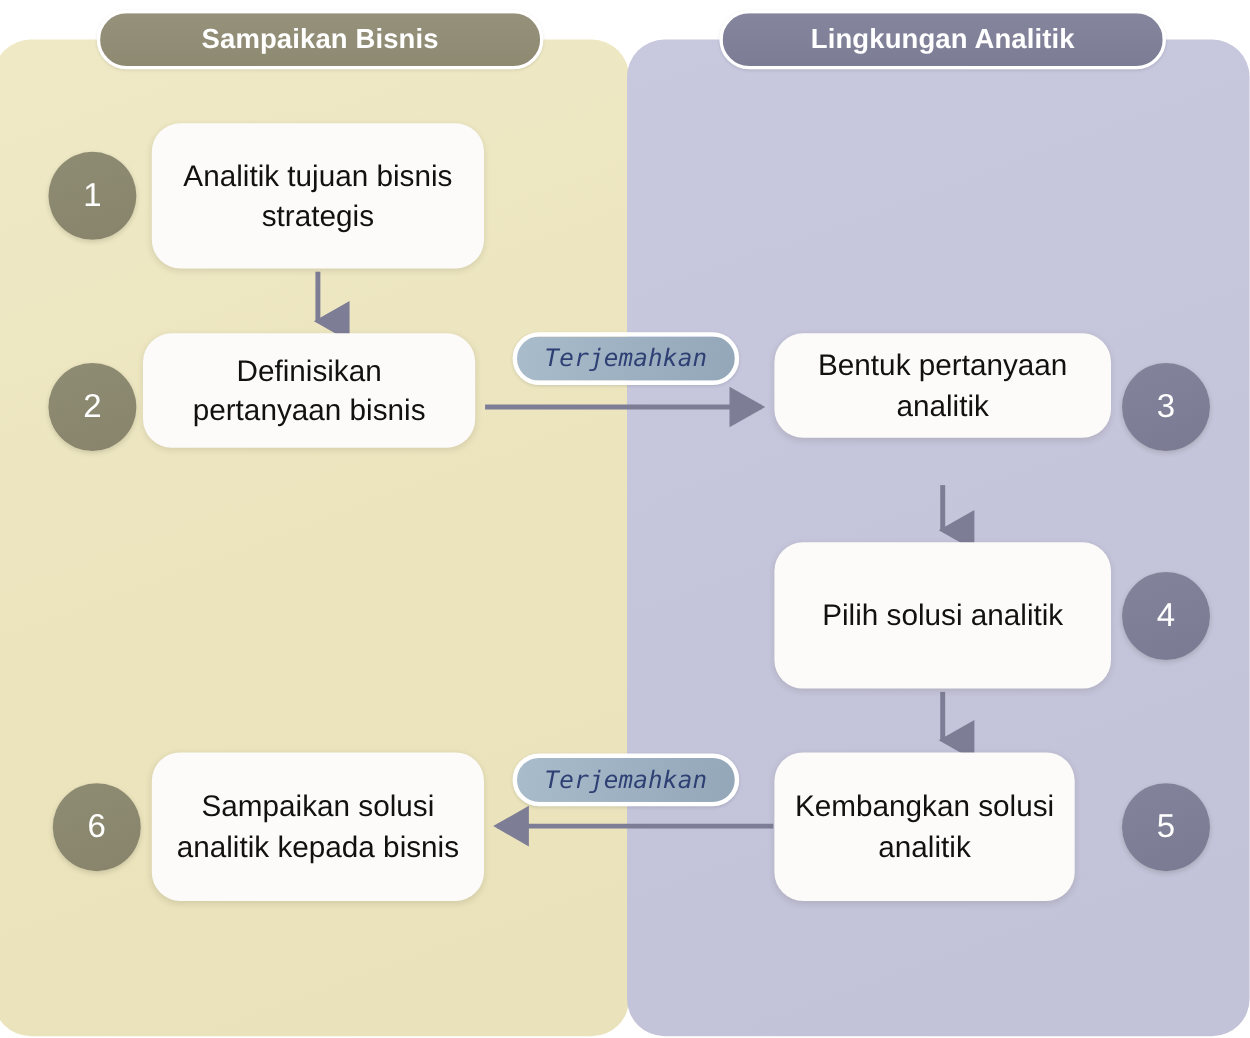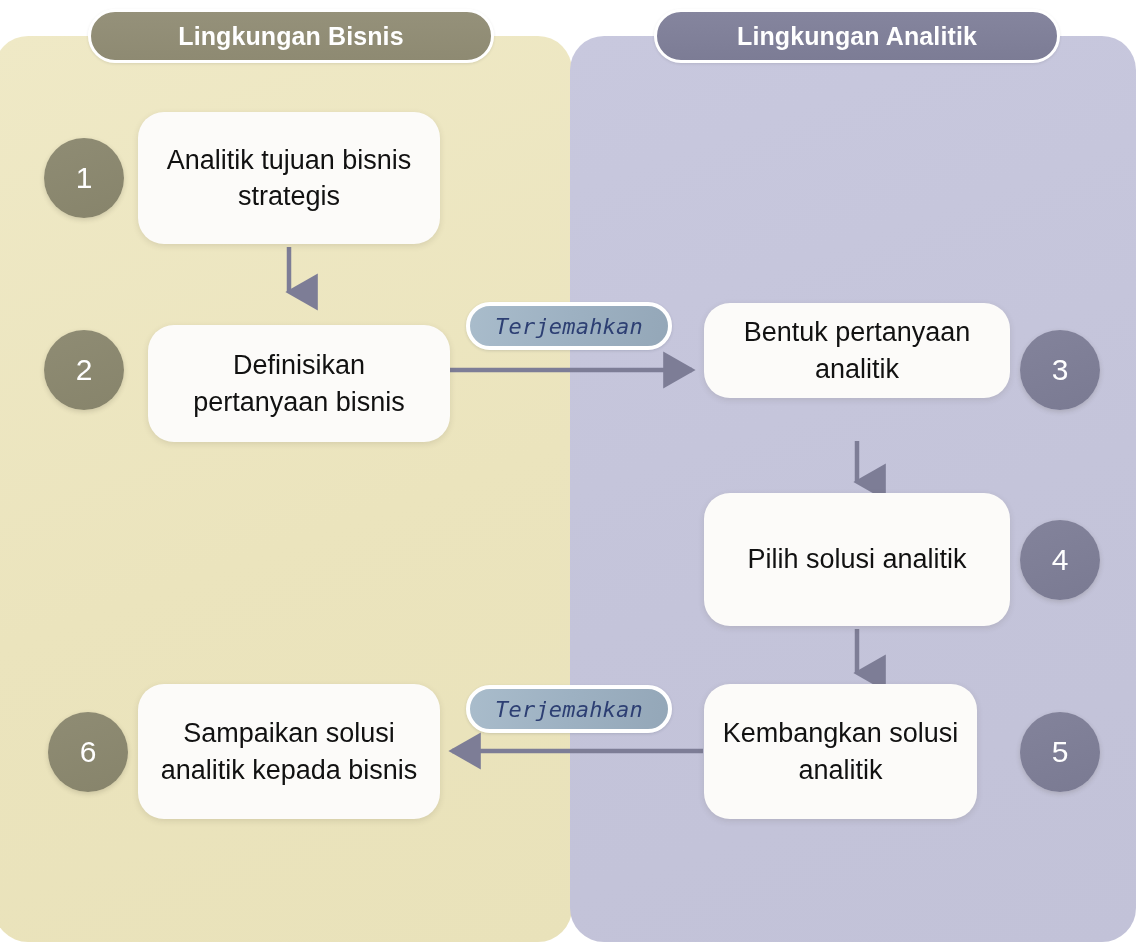--- a/index.html
+++ b/index.html
@@ -84,21 +84,21 @@
     text-align: center;
     color: #111111;
     font-size: 27px;
     line-height: 1.34;
     box-shadow: 0 2px 6px rgba(60,55,40,0.13);
     padding: 6px 18px;
     box-sizing: border-box;
   }
 
   #box-1 { left: 138px; top: 112px;  width: 302px; height: 132px; }
-  #box-2 { left: 148px; top: 303px;  width: 302px; height: 117px; margin-top: 22px; }
+  #box-2 { left: 130px; top: 303px;  width: 302px; height: 104px; }
   #box-3 { left: 704px; top: 303px;  width: 306px; height: 95px; }
   #box-4 { left: 704px; top: 493px;  width: 306px; height: 133px; }
   #box-5 { left: 704px; top: 684px;  width: 273px; height: 135px; }
   #box-6 { left: 138px; top: 684px;  width: 302px; height: 135px; }
 
   
   .step-circle {
     position: absolute;
     width: 80px;
     height: 80px;
@@ -227,19 +227,19 @@
   </div>
 
   <div class="translate-pill" id="translate-1">
     <span>Terjemahkan</span>
   </div>
   <div class="translate-pill" id="translate-2">
     <span>Terjemahkan</span>
   </div>
 
   <div class="env-pill" id="pill-business">
-    <span>Lingkungan Bisnis</span>
+    <span>Sampaikan Bisnis</span>
   </div>
   <div class="env-pill" id="pill-analytics">
     <span>Lingkungan Analitik</span>
   </div>
 
 </div>
 
 </body></html>

